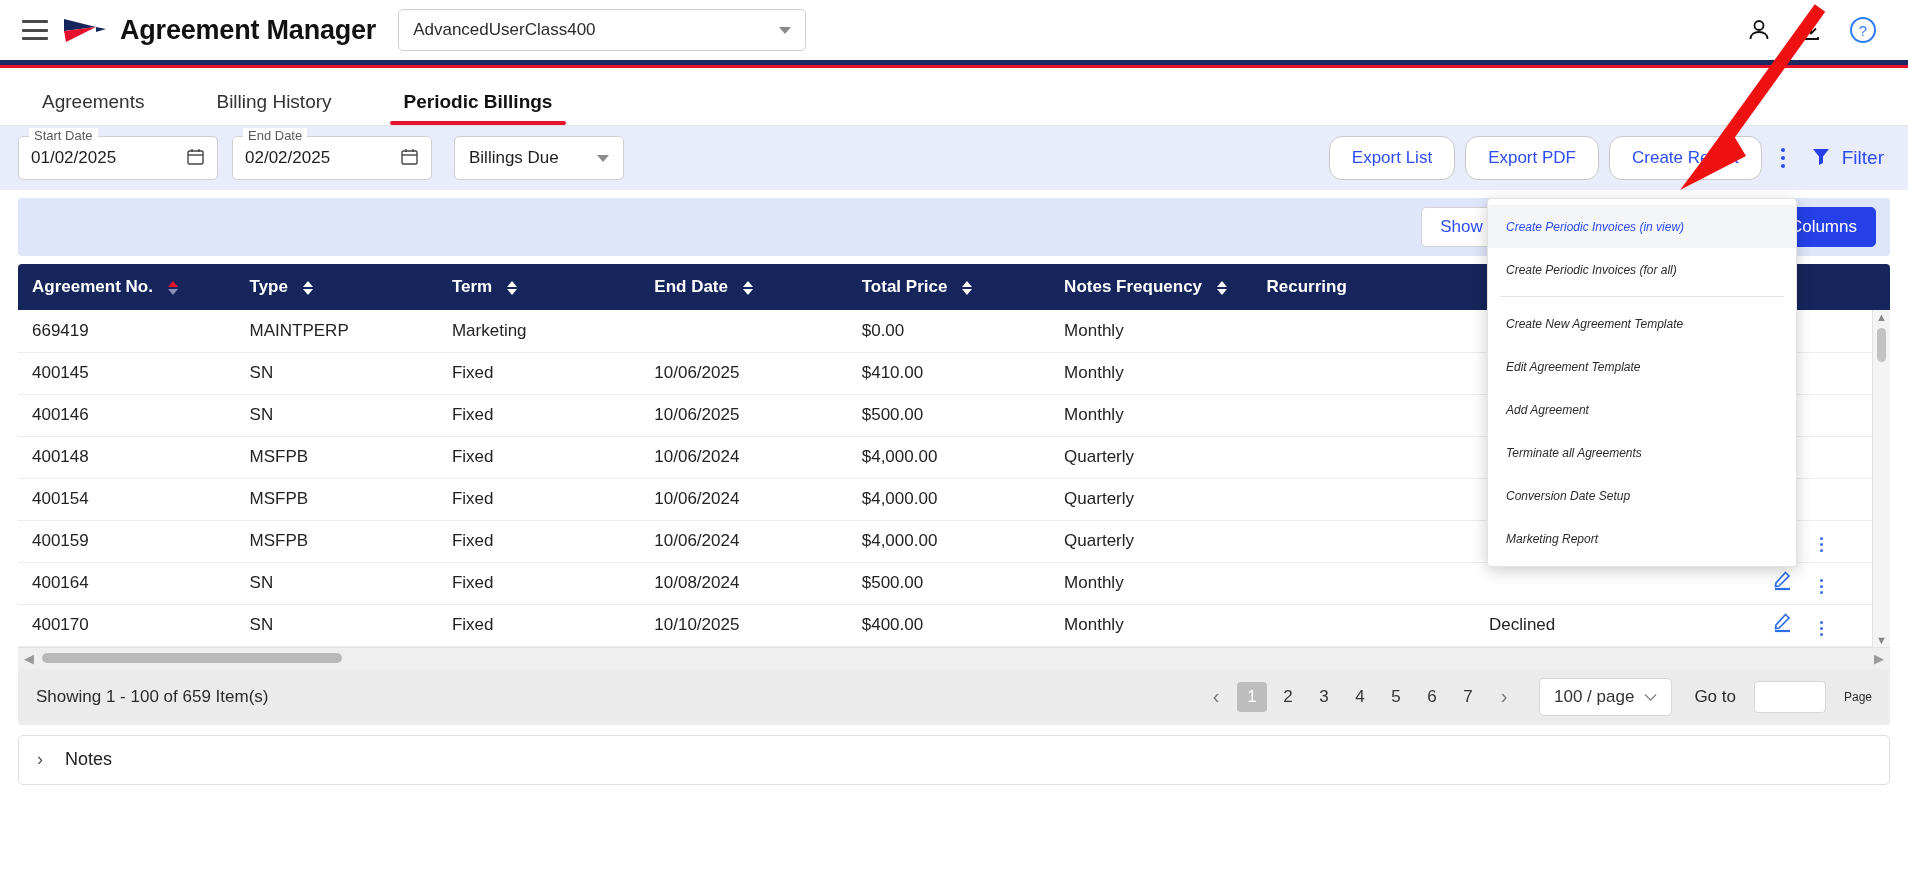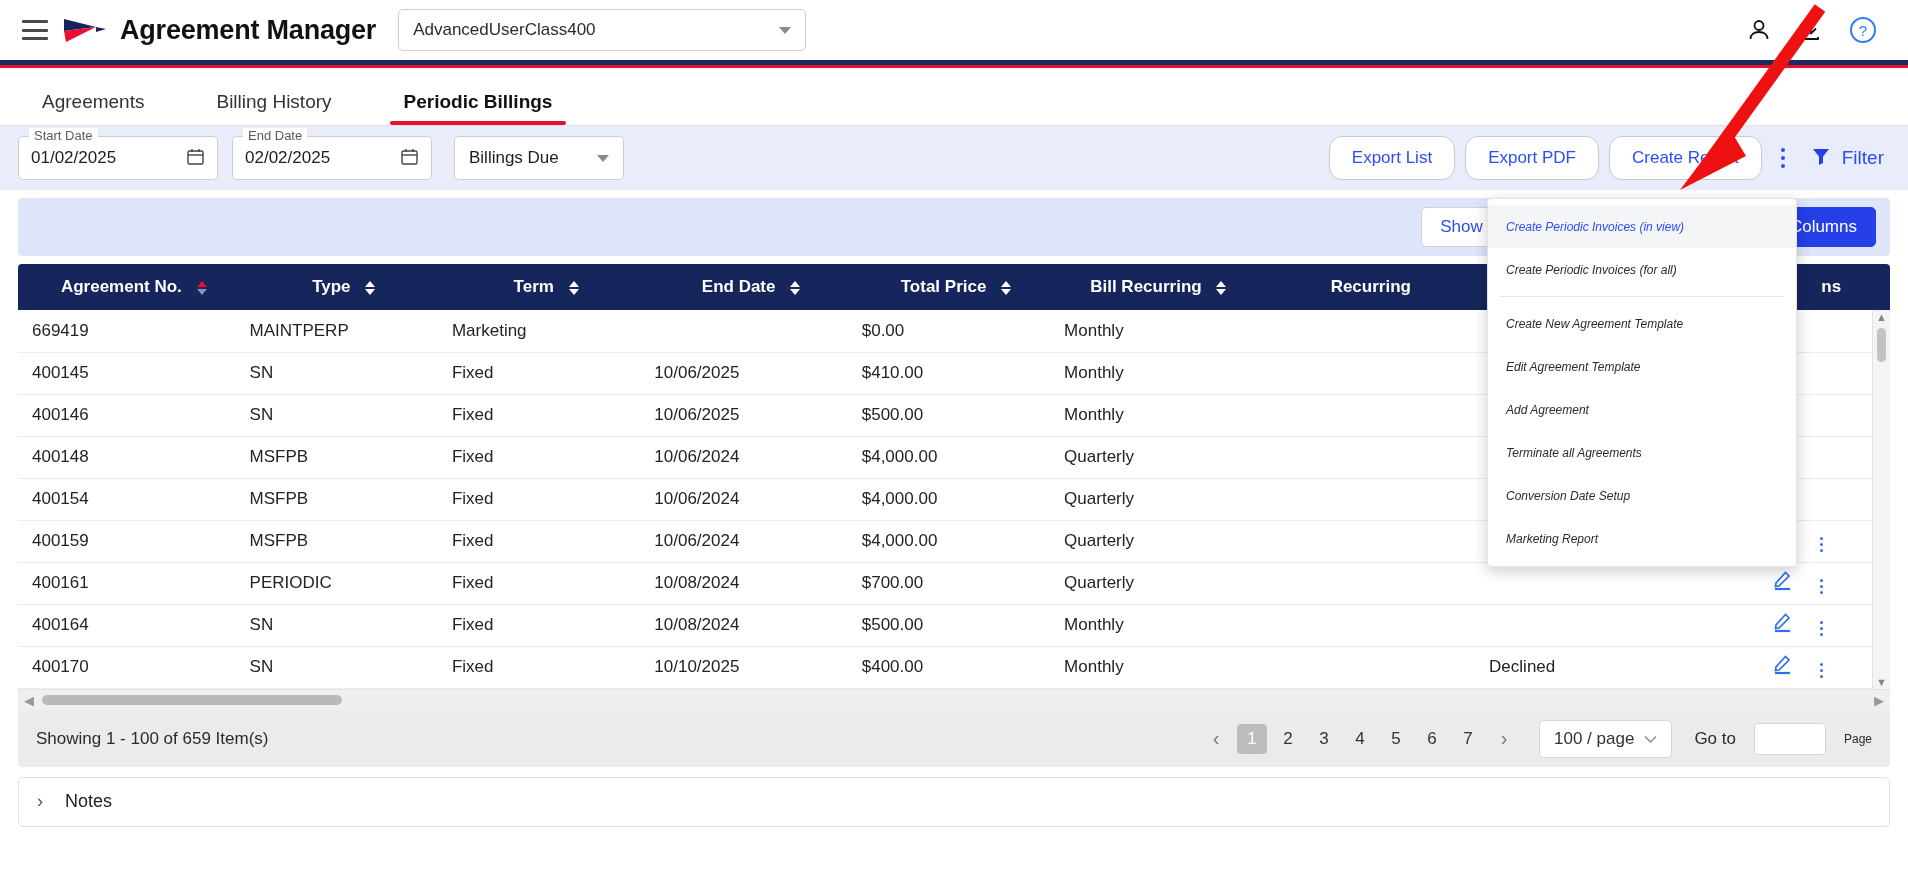--- a/index.html
+++ b/index.html
@@ -100,21 +100,21 @@
   .btn-blue {
     height: 40px; padding: 0 18px; background:#2540e8; border:1px solid #2540e8; border-radius:5px;
     color:#fff; font-size:17px; display:flex; align-items:center; cursor:pointer; white-space:nowrap;
   }
 
   
   .table-wrap { margin: 8px 18px 0 18px; position: relative; }
   table.grid { width: 100%; border-collapse: collapse; table-layout: fixed; }
   table.grid thead th {
     background:#16255c; color:#fff; font-size: 17px; font-weight: bold;
-    text-align: center; height: 46px; padding: 0 0 0 14px; white-space:nowrap;
+    text-align: left; height: 46px; padding: 0 0 0 14px; white-space:nowrap;
     position: relative;
   }
   table.grid thead th:first-child { border-top-left-radius: 4px; }
   table.grid thead th:last-child { border-top-right-radius: 4px; }
   .sort-ico { display:inline-flex; flex-direction:column; gap:2px; margin-left: 10px; vertical-align: middle; cursor:pointer;}
   .sort-ico .up { width:0;height:0;border-left:5px solid transparent;border-right:5px solid transparent;border-bottom:6px solid #fff; }
   .sort-ico .dn { width:0;height:0;border-left:5px solid transparent;border-right:5px solid transparent;border-top:6px solid #fff; }
   .sort-ico.asc .up { border-bottom-color:#e8112d; }
   .sort-ico.asc .dn { border-top-color:#8892b8; }
 
@@ -348,21 +348,21 @@
             </span>
         </th>
         <th>
           <span>Total Price</span>
           <span class="sort-ico">
               <span class="up"></span>
               <span class="dn"></span>
             </span>
         </th>
         <th>
-          <span>Bill Recurring</span>
+          <span>Notes Frequency</span>
           <span class="sort-ico">
               <span class="up"></span>
               <span class="dn"></span>
             </span>
         </th>
         <th>
           <span>Recurring</span>
         </th>
         <th>
           <span>Paym</span>
@@ -430,43 +430,20 @@
       </tr>
       <tr>
         <td>400159</td>
         <td>MSFPB</td>
         <td>Fixed</td>
         <td>10/06/2024</td>
         <td>$4,000.00</td>
         <td>Quarterly</td>
         <td></td>
         <td>Accepted</td>
-        <td>
-          <span class="edit-ico">
-            <svg width="21" height="21" viewBox="0 0 21 21" fill="none" stroke="#2d6fe8" stroke-width="1.7">
-              <path d="M13.5 2.5 L17 6 L7 16 L3.5 16.5 L4 13 Z"></path>
-                <path d="M3 19 H18" stroke-width="2.2"></path>
-            </svg>
-          </span>
-          <span class="row-kebab">
-              <i></i>
-              <i></i>
-              <i></i>
-            </span>
-        </td>
-      </tr>
-      <tr>
-        <td>400161</td>
-        <td>PERIODIC</td>
-        <td>Fixed</td>
-        <td>10/08/2024</td>
-        <td>$700.00</td>
-        <td>Quarterly</td>
-        <td></td>
-        <td></td>
         <td>
           <span class="edit-ico">
             <svg width="21" height="21" viewBox="0 0 21 21" fill="none" stroke="#2d6fe8" stroke-width="1.7">
               <path d="M13.5 2.5 L17 6 L7 16 L3.5 16.5 L4 13 Z"></path>
                 <path d="M3 19 H18" stroke-width="2.2"></path>
             </svg>
           </span>
           <span class="row-kebab">
               <i></i>
               <i></i>

